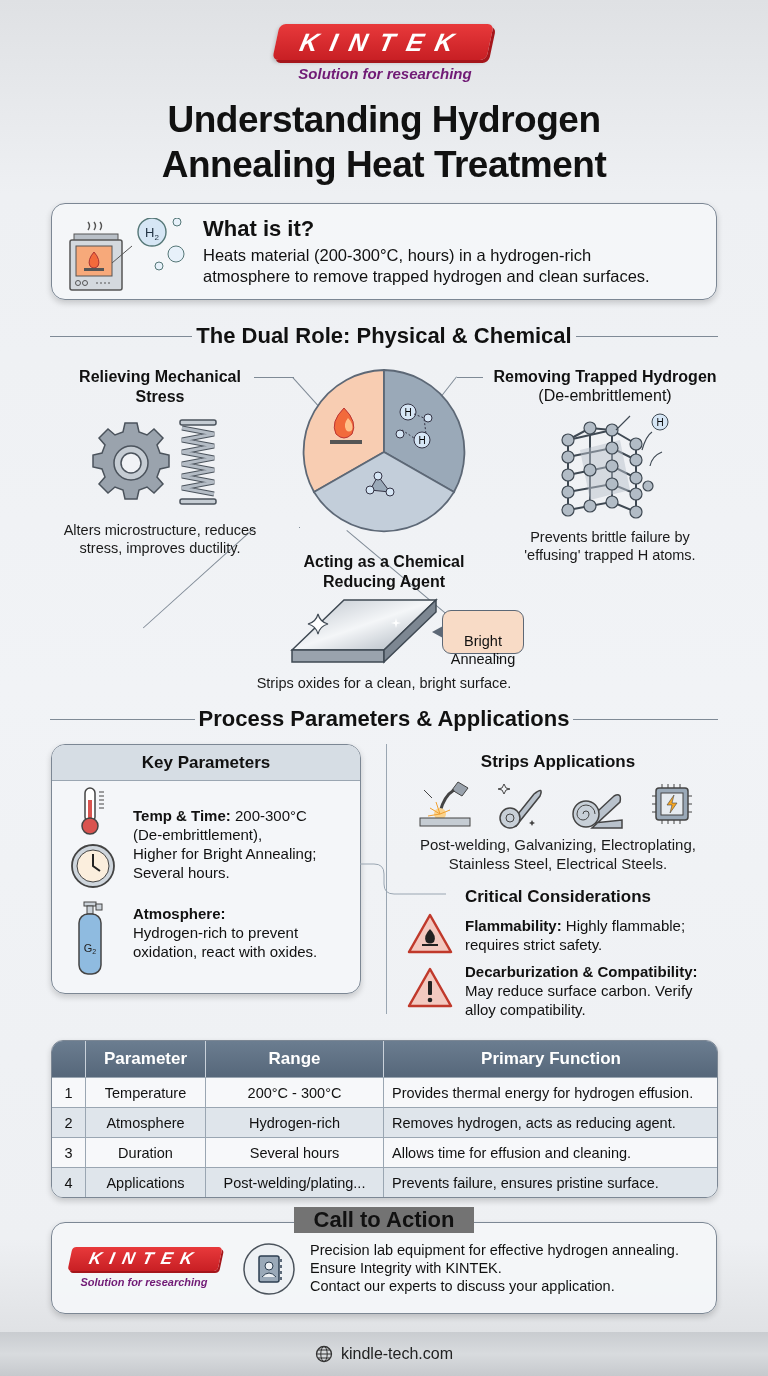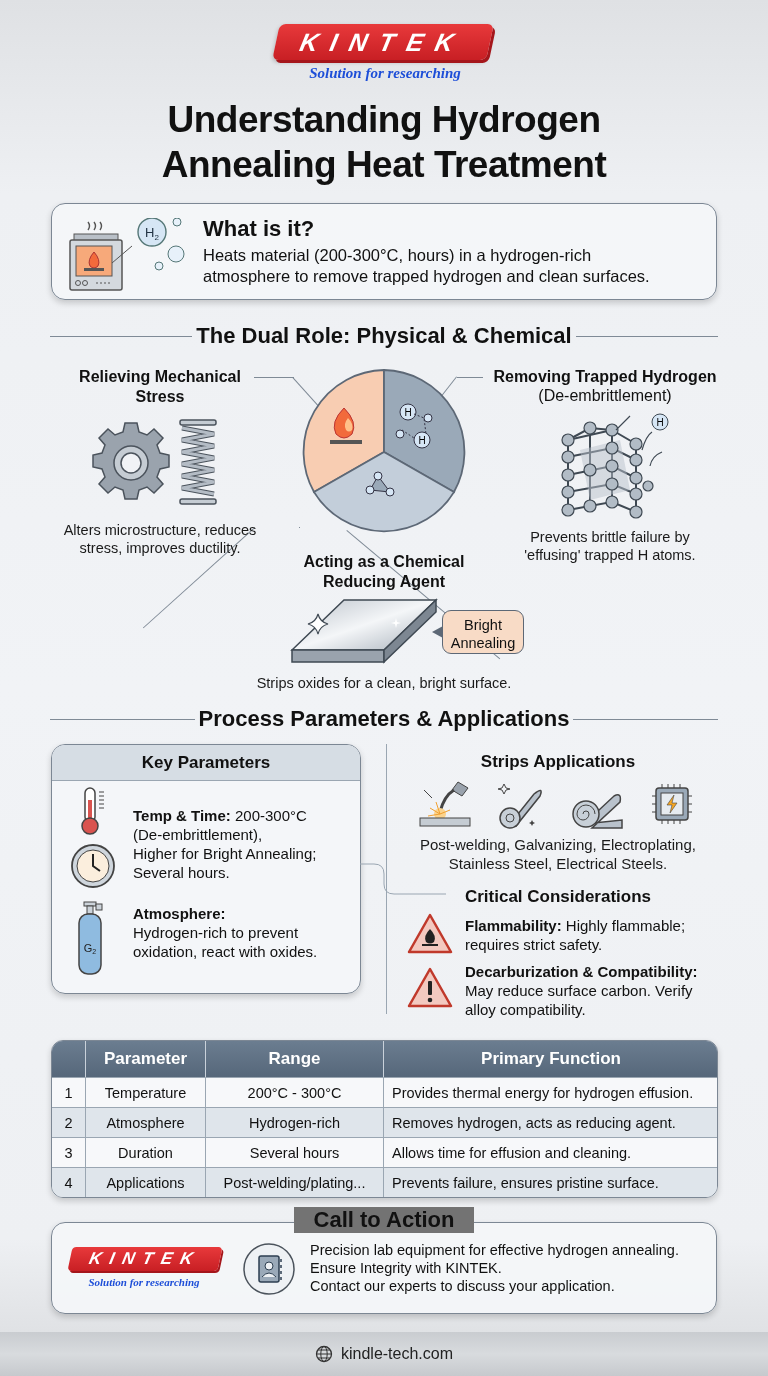--- a/index.html
+++ b/index.html
@@ -16,21 +16,21 @@
     background: linear-gradient(180deg, #e8393b 0%, #c81f24 100%);
     border-radius: 6px;
     transform: skewX(-12deg);
     box-shadow: 3px 3px 0 #a5161b, 0 2px 4px rgba(0,0,0,.25);
     display: flex; align-items: center; justify-content: center;
   }
   .logo-text {
     color: #fff; font-weight: bold; font-style: italic;
     letter-spacing: 12px; transform: skewX(0deg);
   }
-  .logo-tag { color: #1d4ed8; font-style: italic; font-weight: bold; text-align: center; font-family: Liberation Serif, serif; }
+  .logo-tag { color: #701a75; font-style: italic; font-weight: bold; text-align: center; }
   .title {
     left: 0; width: 768px; text-align: center; font-weight: bold;
     font-size: 37px; line-height: 45px; letter-spacing: -0.5px;
   }
   .card {
     background: rgba(244,246,249,.92);
     border: 1.5px solid #7c8794;
     border-radius: 14px;
     box-shadow: 0 3px 6px rgba(0,0,0,.18);
   }
@@ -206,21 +206,21 @@
         <stop offset=".5" stop-color="#f4f6f8"></stop>
         <stop offset="1" stop-color="#a7b0ba"></stop>
     </linearGradient>
   </defs>
   <path d="M4 54 L56 4 L148 4 L96 54 Z" fill="url(#plateTop)" stroke="#3f4953" stroke-width="1.5"></path>
   <path d="M4 54 L96 54 L96 66 L4 66 Z" fill="#9aa3ad" stroke="#3f4953" stroke-width="1.5"></path>
   <path d="M96 54 L148 4 L148 16 L96 66 Z" fill="#7d8792" stroke="#3f4953" stroke-width="1.5"></path>
   <path d="M30 18 q2 8 10 10 q-8 2 -10 10 q-2 -8 -10 -10 q8 -2 10 -10 z" fill="#fff" stroke="#3f4953" stroke-width="1.2"></path>
   <path d="M108 22 l1 4 l4 1 l-4 1 l-1 4 l-1 -4 l-4 -1 l4 -1 z" fill="#fff"></path>
 </svg>
-<div class="abs" style="left:442px; top:610px; width:82px; height:44px; background:#f8dbc6; border:1.5px solid #5d6876; border-radius:9px; text-align:center; font-size:14.5px; line-height:18px; padding-top:5px;">
+<div class="abs" style="left:442px; top:610px; width:82px; height:44px; background:#f8dbc6; border:1.5px solid #5d6876; border-radius:9px; text-align:center; font-size:14.5px; line-height:18px; padding-top:21px;">
   <div>Bright</div>
   <div>Annealing</div>
 </div>
 <div class="abs" style="left:432px; top:626px; width:0; height:0; border-top:6px solid transparent; border-bottom:6px solid transparent; border-right:11px solid #5d6876;"></div>
 <div class="abs body-txt" style="left:184px; top:674px; width:400px;">Strips oxides for a clean, bright surface.</div>
 
 <div class="abs section-head" style="top:706px;">
   <span class="line"></span>
   <span class="txt">Process Parameters &amp; Applications</span>
   <span class="line"></span>

